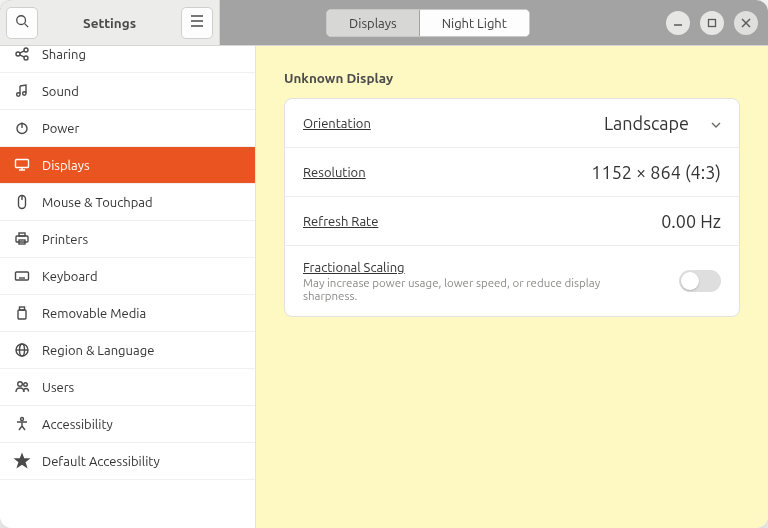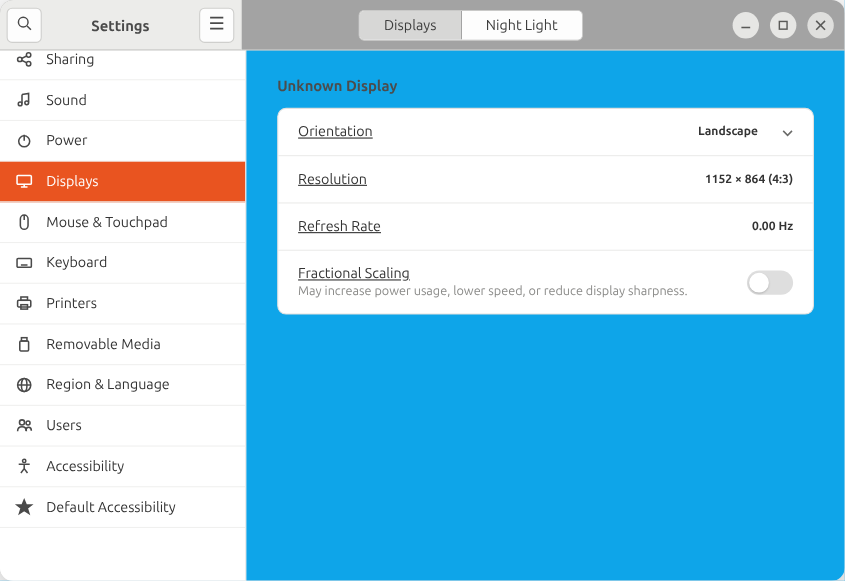--- a/index.html
+++ b/index.html
@@ -101,21 +101,21 @@
     cursor: pointer;
   }
   .wbtn.close { background: #dfdfdd; }
   .wbtn svg { display:block; }
 
   
   .body { flex:1; display:flex; min-height:0; }
 
   
   .sidebar {
-    width: 224px;
+    width: 256px;
     background: #fff;
     border-right: 1px solid #e3e3e2;
     overflow: hidden;
     display:flex;
     flex-direction:column;
   }
   .sidebar-list { flex:1; overflow-y:auto; }
   .srow {
     display: flex;
     align-items: center;
@@ -133,21 +133,21 @@
     color: #fff;
   }
   .srow.active svg { stroke:#fff; fill:none; }
   .sicon { width:16px; display:flex; justify-content:center; }
   .sicon svg { width:16px; height:16px; stroke:#4a4a4a; fill:none; stroke-width:1.4; }
   .srow.star .sicon svg { fill:#4a4a4a; stroke:#4a4a4a; }
 
   
   .content {
     flex:1;
-    background: #0ea5e9;
+    background: #fef9c3;
     overflow-y:auto;
     padding: 24px 28px;
   }
   .section-title {
     font-weight: 600;
     font-size: 13.5px;
     color: #4c4c4c;
     margin-bottom: 12px;
   }
   .panel {
@@ -159,21 +159,21 @@
     display:flex;
     align-items:center;
     padding: 14px 18px;
     border-bottom:1px solid #ececea;
     gap:12px;
   }
   .prow:last-child { border-bottom:none; }
   .prow .label { font-size:13px; color:#333;text-decoration:underline; }
   .prow .sublabel { font-size:11.5px; color:#8a8a88; margin-top:2px; }
   .prow .spacer { flex:1; }
-  .prow .value { font-size:11px; color:#333;font-weight:bold; }
+  .prow .value { font-size:18px; color:#333; }
   .chev { margin-left:10px; }
 
   .toggle {
     width: 42px;
     height: 22px;
     background:#dedede;
     border-radius: 11px;
     position:relative;
     cursor:pointer;
   }
@@ -304,39 +304,39 @@
                 <rect x="4.5" y="1.5" width="7" height="13" rx="3.5"></rect>
                 <line x1="8" y1="1.5" x2="8" y2="6"></line>
               </svg>
             </span>
           <span>Mouse &amp; Touchpad</span>
         </div>
 
         <div class="srow">
           <span class="sicon">
               <svg viewBox="0 0 16 16">
+                <rect x="2" y="5" width="12" height="6" rx="1"></rect>
+                <rect x="5" y="2" width="6" height="3"></rect>
+                <rect x="5" y="9" width="6" height="4"></rect>
+              </svg>
+            </span>
+          <span>Printers</span>
+        </div>
+
+        <div class="srow">
+          <span class="sicon">
+              <svg viewBox="0 0 16 16">
                 <rect x="1.5" y="4" width="13" height="8" rx="1"></rect>
                 <line x1="4" y1="7" x2="4" y2="7"></line>
                 <line x1="7" y1="7" x2="7" y2="7"></line>
                 <line x1="10" y1="7" x2="10" y2="7"></line>
                 <line x1="5" y1="10" x2="11" y2="10"></line>
               </svg>
             </span>
           <span>Keyboard</span>
-        </div>
-
-        <div class="srow">
-          <span class="sicon">
-              <svg viewBox="0 0 16 16">
-                <rect x="2" y="5" width="12" height="6" rx="1"></rect>
-                <rect x="5" y="2" width="6" height="3"></rect>
-                <rect x="5" y="9" width="6" height="4"></rect>
-              </svg>
-            </span>
-          <span>Printers</span>
         </div>
 
         <div class="srow">
           <span class="sicon">
               <svg viewBox="0 0 16 16">
                 <rect x="4" y="5" width="8" height="9" rx="1"></rect>
                 <rect x="5.5" y="2" width="5" height="3"></rect>
               </svg>
             </span>
           <span>Removable Media</span>

